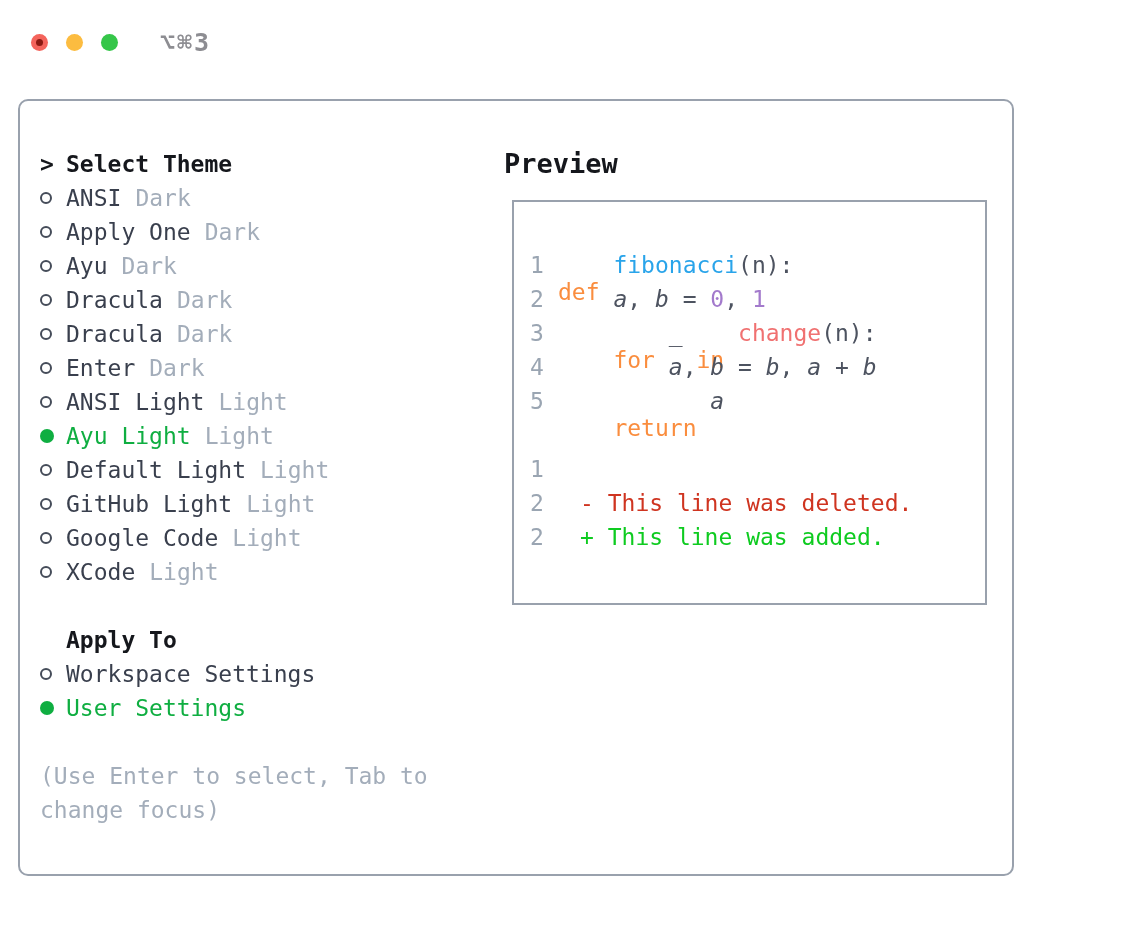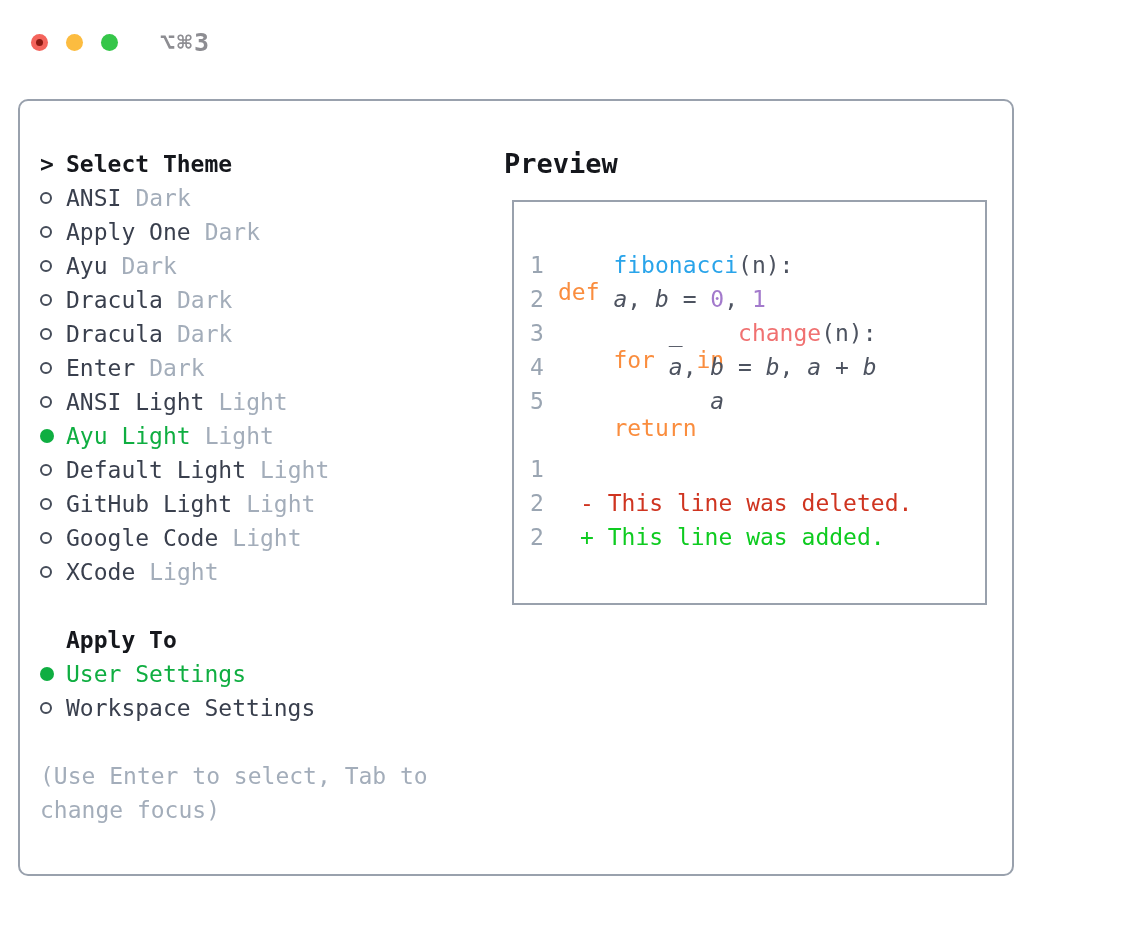--- a/index.html
+++ b/index.html
@@ -93,22 +93,22 @@
           <div class="row"><span class="bullet"><span class="circle"></span></span><span class="name">XCode</span><span class="variant">Light</span></div>
         </div>
 
       <div class="spacer34"></div>
 
       <div class="row">
         <span class="bullet"></span>
         <span class="hdr">Apply To</span>
       </div>
       <div>
+          <div class="row"><span class="bullet"><span class="circle"></span></span><span class="name">Workspace Settings</span></div>
           <div class="row selected"><span class="bullet"><span class="circle filled"></span></span><span class="name">User Settings</span></div>
-          <div class="row"><span class="bullet"><span class="circle"></span></span><span class="name">Workspace Settings</span></div>
         </div>
 
       <div class="spacer34"></div>
 
       <div class="hint">(Use Enter to select, Tab to change focus)</div>
     </div>
 
     <div class="preview-head">Preview</div>
 
     <div class="preview-box">

